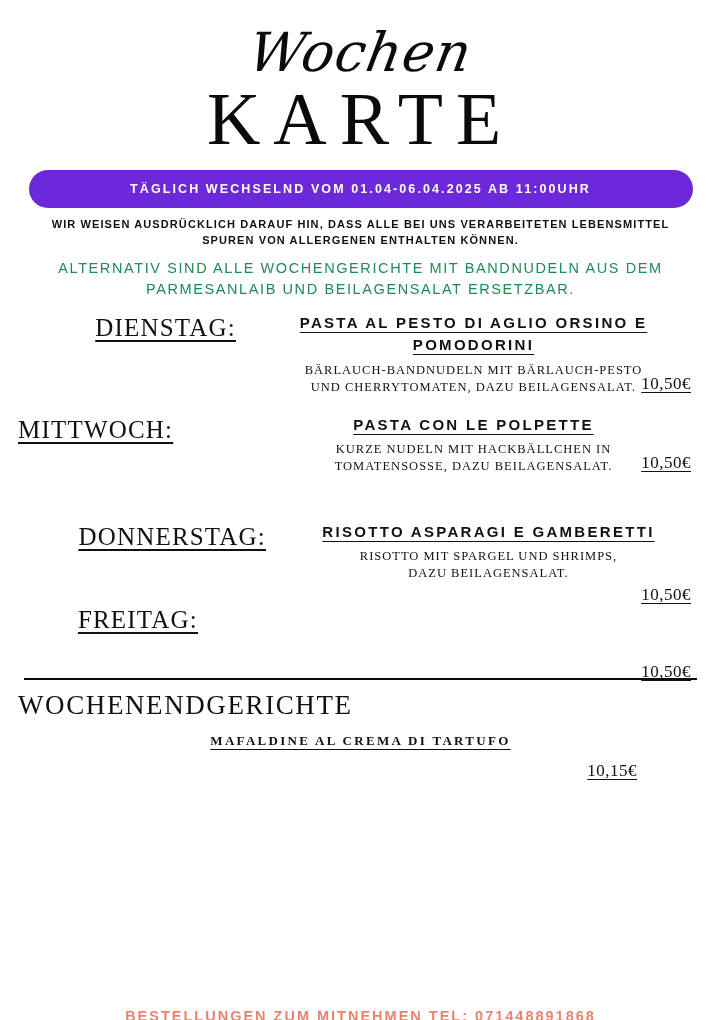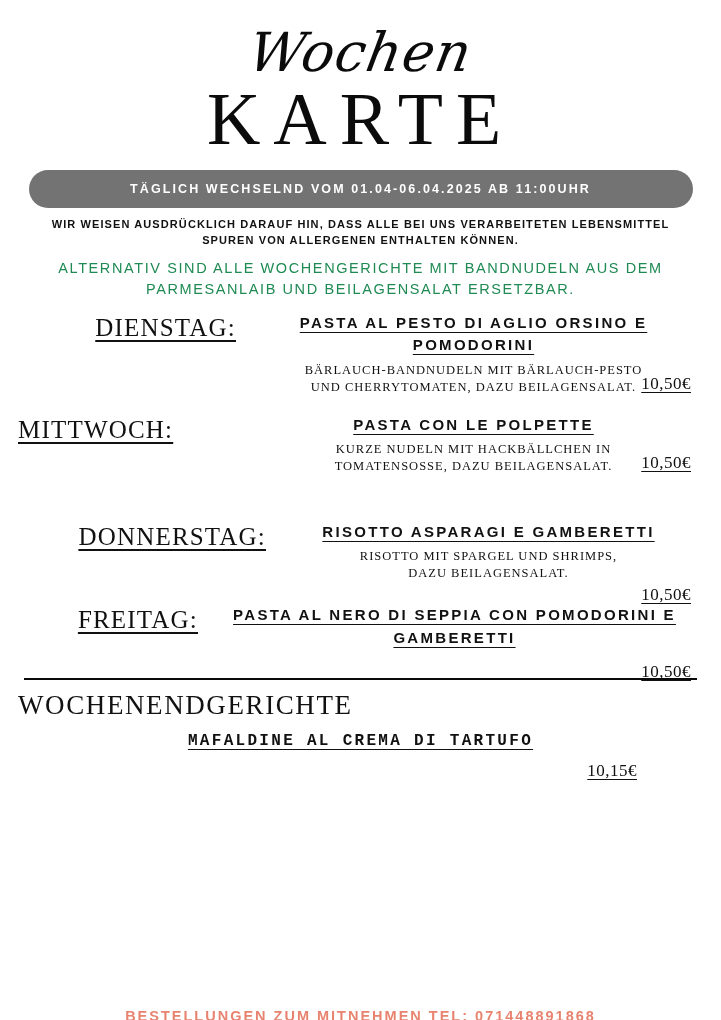--- a/index.html
+++ b/index.html
@@ -42,21 +42,21 @@
     font-size: 74px;
     letter-spacing: 13px;
     margin-top: 2px;
     line-height: 1;
     font-weight: 400;
     color: #0b0b0b;
   }
 
   .banner {
     margin: 14px auto 0 auto;
-    background: #737373;
+    background: #6d28d9;
     color: #ffffff;
     border-radius: 22px;
     height: 38px;
     display: flex;
     align-items: center;
     justify-content: center;
     width: 664px;
   }
   .banner-text {
     font-family: "Liberation Sans", sans-serif;
@@ -163,22 +163,22 @@
     letter-spacing: 1.6px;
     margin-top: 10px;
   }
   .weekend-item {
     position: relative;
     margin-top: 10px;
     text-align: center;
   }
   .weekend-item.second { margin-top: 36px; }
   .w-dish {
-    font-family: Liberation Mono, monospace;
-    font-size: 16px;
+    font-family: Liberation Serif, serif;
+    font-size: 13px;
     font-weight: bold;
     letter-spacing: 2.3px;
     text-decoration: underline;
     text-underline-offset: 4px;
     display: inline-block;
   }
   .w-desc {
     font-family: "Liberation Serif", serif;
     font-size: 12.5px;
     letter-spacing: 1px;
@@ -257,21 +257,20 @@
         <div class="desc" style="padding:0 70px;">RISOTTO MIT SPARGEL UND SHRIMPS, DAZU BEILAGENSALAT.</div>
       </div>
     </div>
     <div class="price" style="top:64px;">10,50€</div>
   </div>
 
   <div class="day" style="margin-top:22px;">
     <div class="day-row">
       <div class="day-name d-freitag">FREITAG:</div>
       <div class="day-body">
-        <div class="dish-wrap"><span class="dish">PASTA AL NERO DI SEPPIA CON POMODORINI E GAMBERETTI</span></div>
       </div>
     </div>
     <div class="price" style="top:58px;">10,50€</div>
   </div>
 
   <hr class="divider">
 
   <div class="weekend-title">WOCHENENDGERICHTE</div>
 
   <div class="weekend-item">

